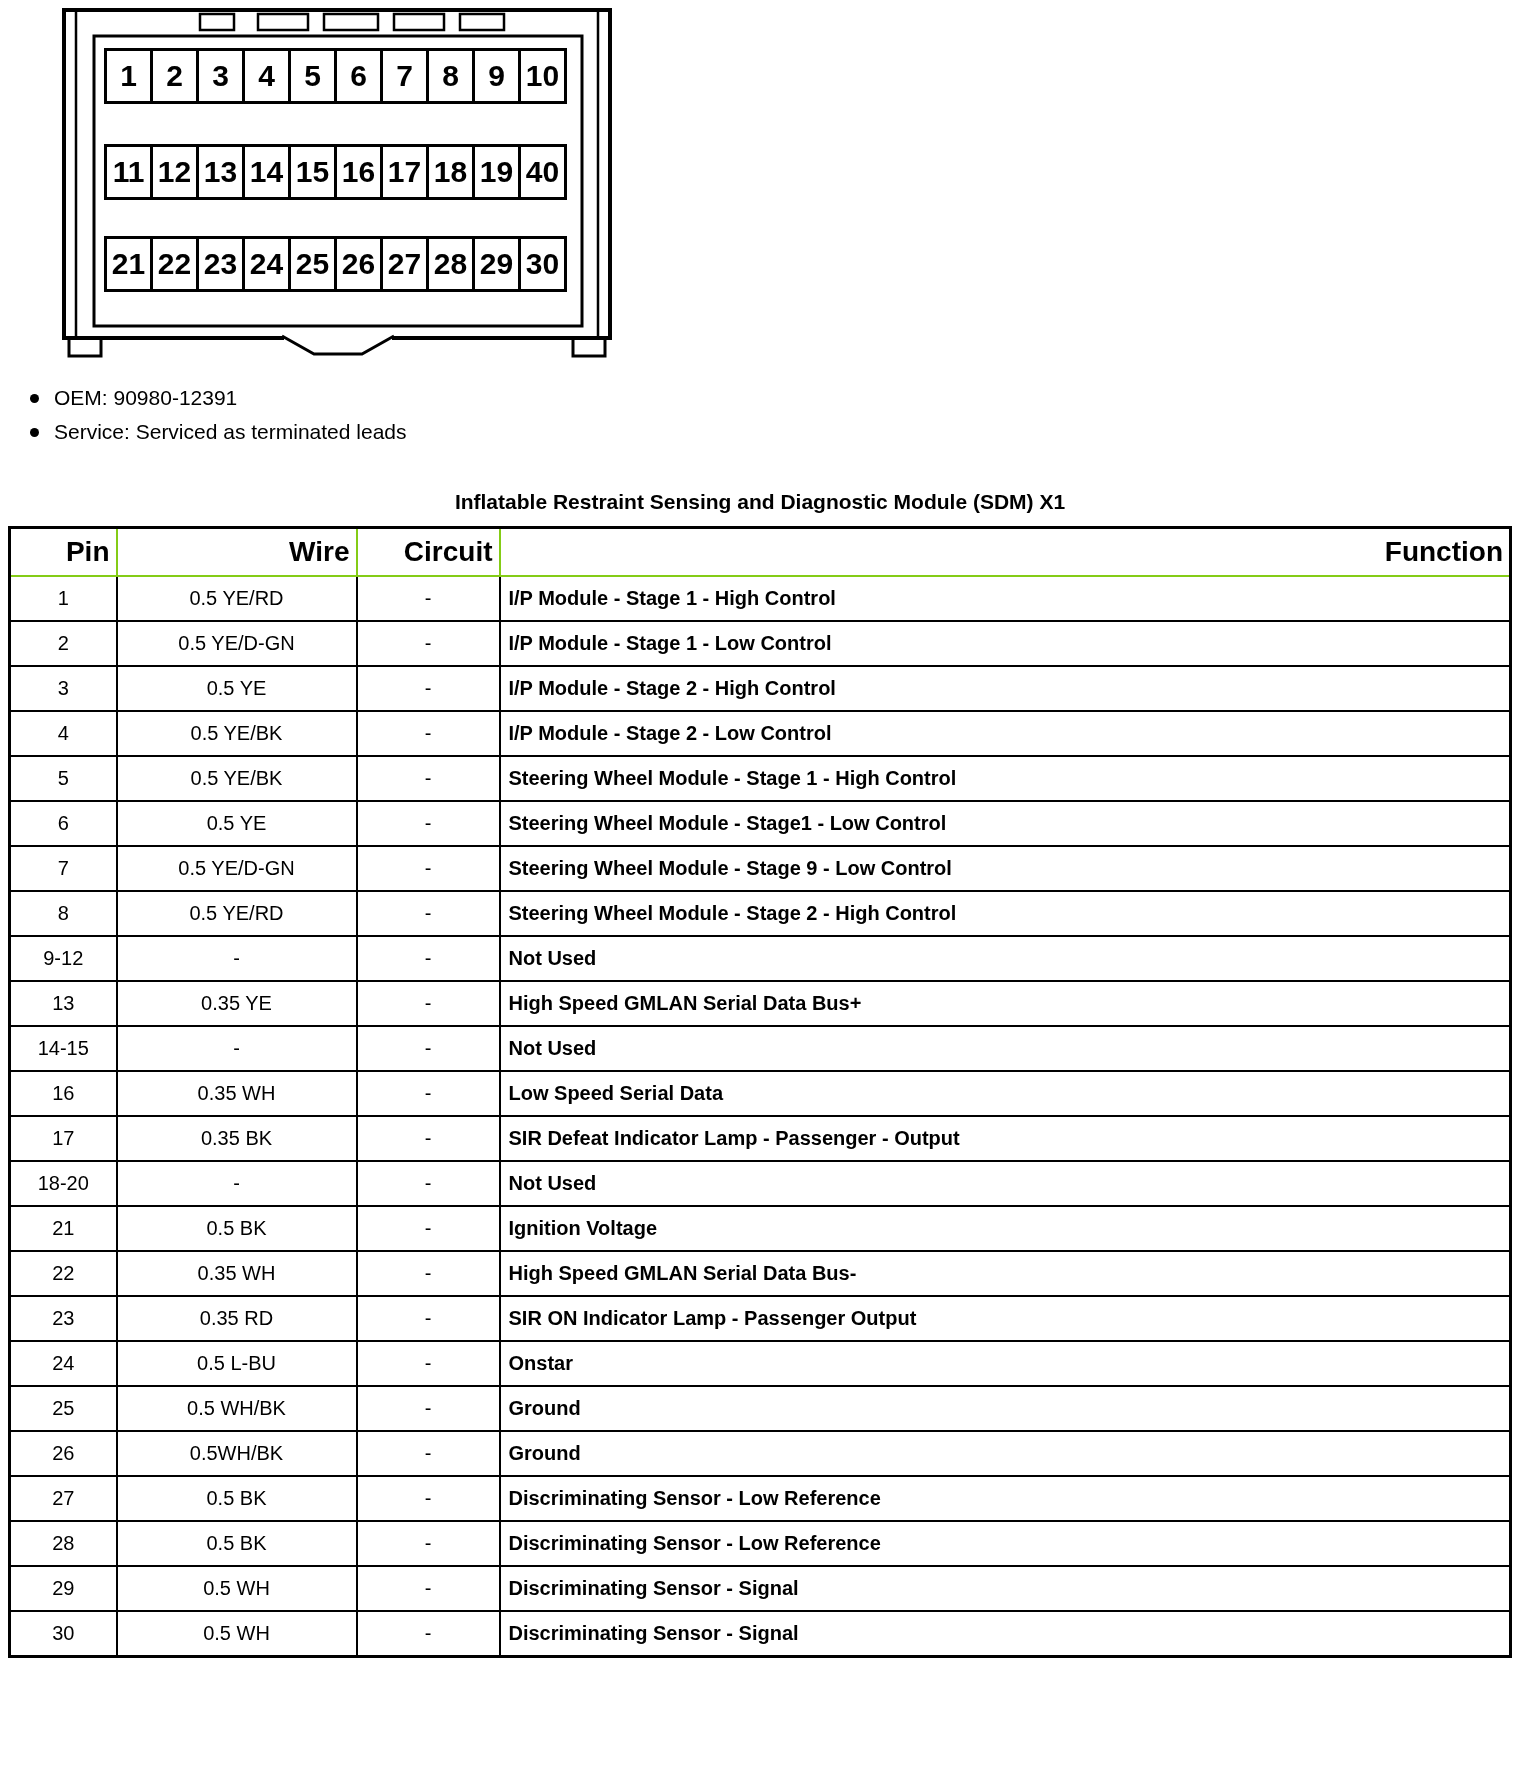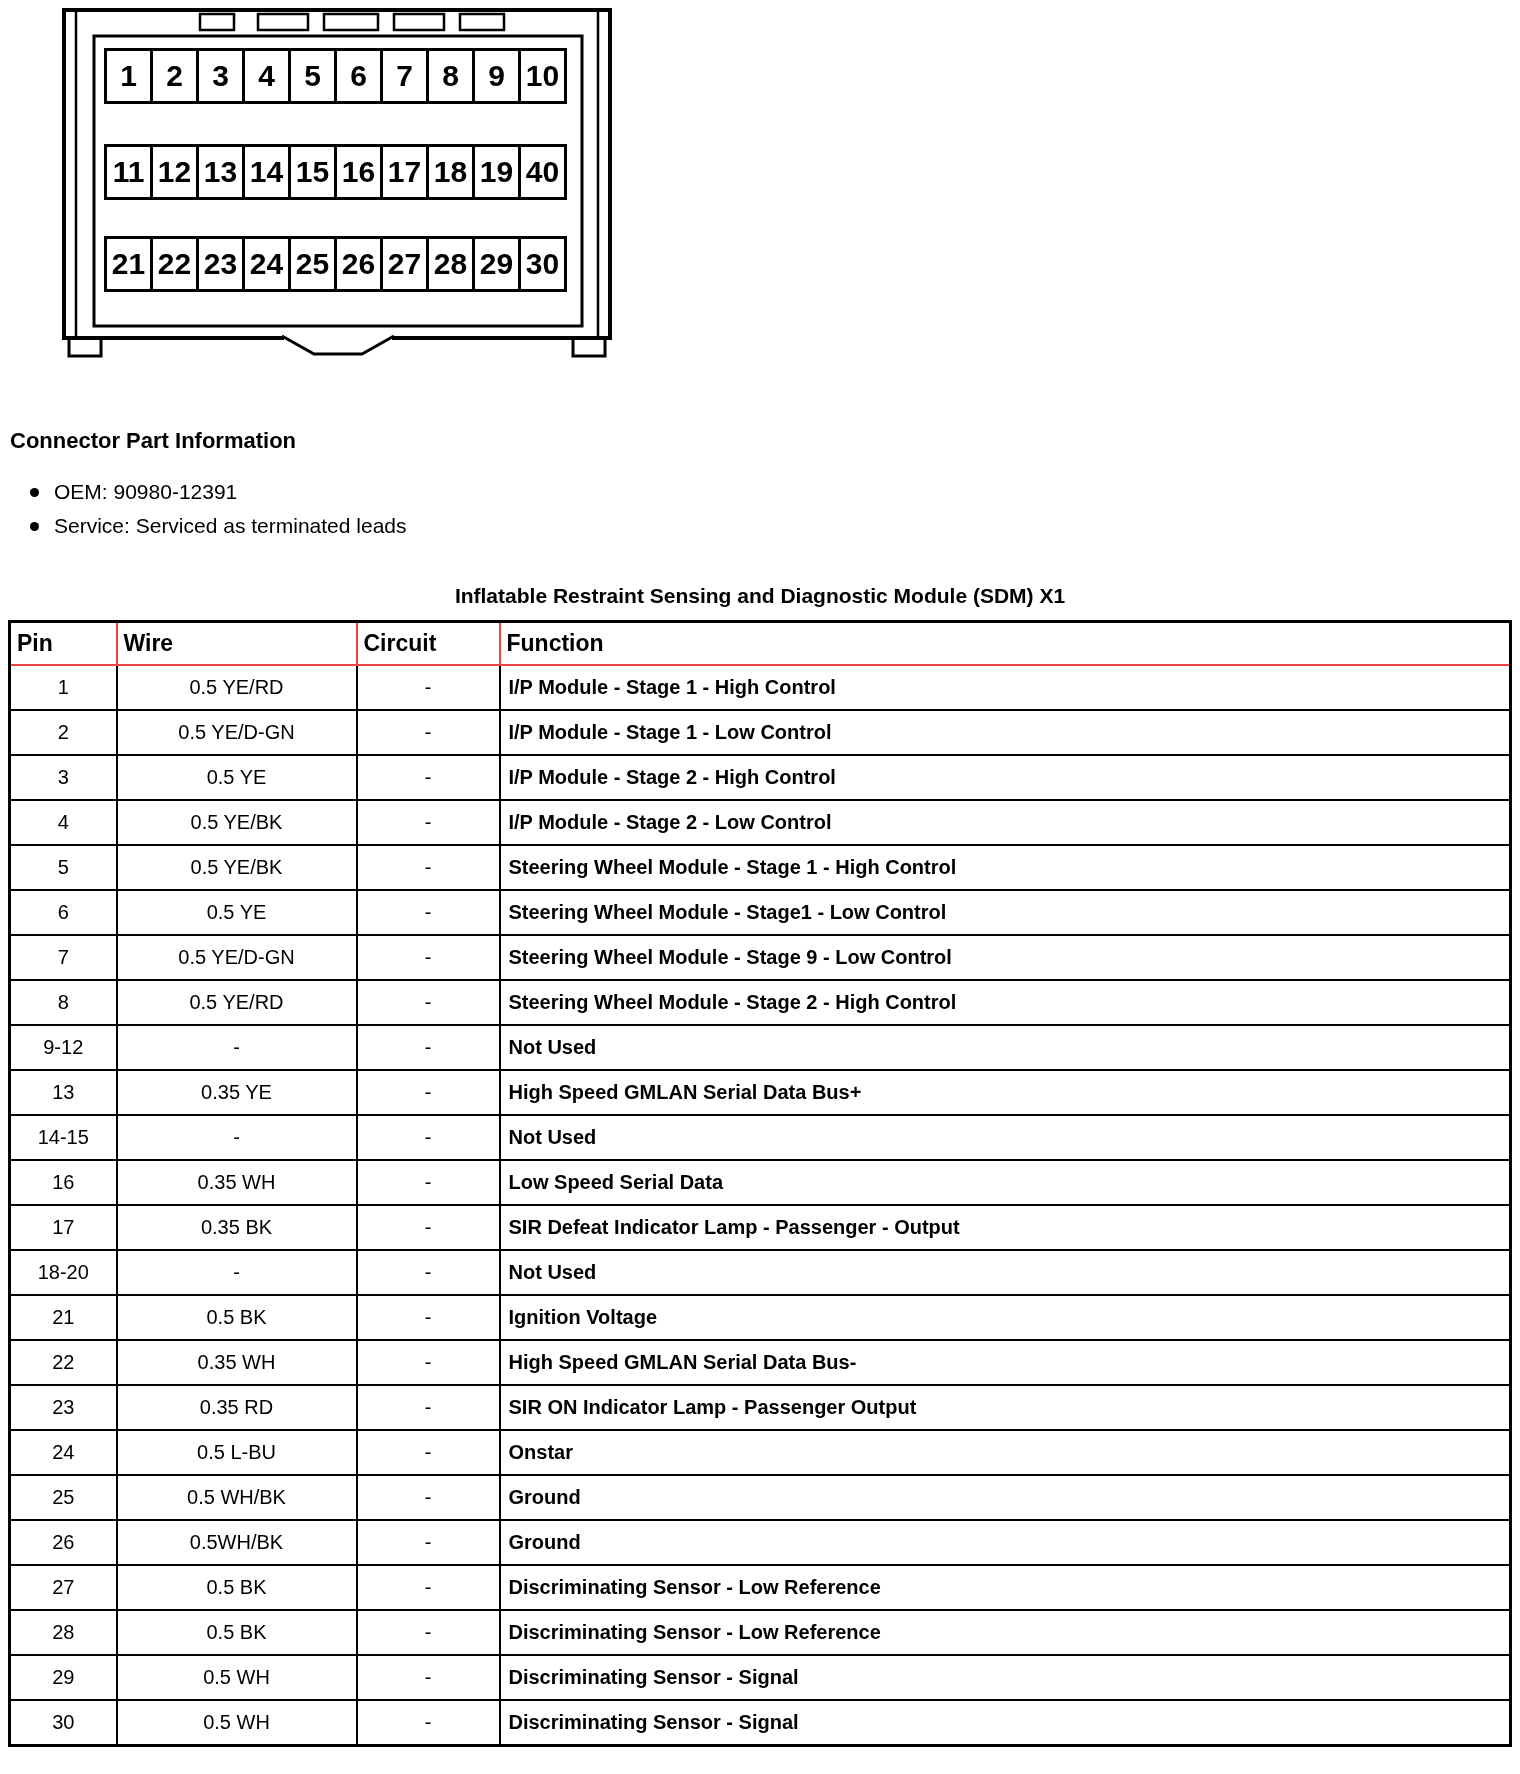--- a/index.html
+++ b/index.html
@@ -91,25 +91,25 @@
   }
   table.pinout {
     width: 1504px;
     margin: 0 8px;
     border-collapse: collapse;
     border: 3px solid #000;
     table-layout: fixed;
     font-size: 20px;
   }
   table.pinout th {
-    border: 2px solid #ef4444;
+    border: 2px solid #84cc16;
     padding: 7px 6px;
-    font-size: 23px;
+    font-size: 28px;
     font-weight: bold;
-    text-align: left;
+    text-align: right;
     background: #fff;
   }
   table.pinout td {
     border: 2px solid #000;
     padding: 10px 8px;
     background: #fff;
     overflow: hidden;
     white-space: nowrap;
   }
   td.col-0, td.col-1, td.col-2 { text-align: center; }
@@ -179,21 +179,20 @@
           <div class="pin-cell">25</div>
           <div class="pin-cell">26</div>
           <div class="pin-cell">27</div>
           <div class="pin-cell">28</div>
           <div class="pin-cell">29</div>
           <div class="pin-cell">30</div>
         </div>
       </div>
   </div>
 
-  <div class="part-info-heading">Connector Part Information</div>
   <ul class="part-info-list" id="part-info-list">
       <li>
         <span class="bullet"></span>
         <span>OEM: 90980-12391</span>
       </li>
       <li>
         <span class="bullet"></span>
         <span>Service: Serviced as terminated leads</span>
       </li>
     </ul>

